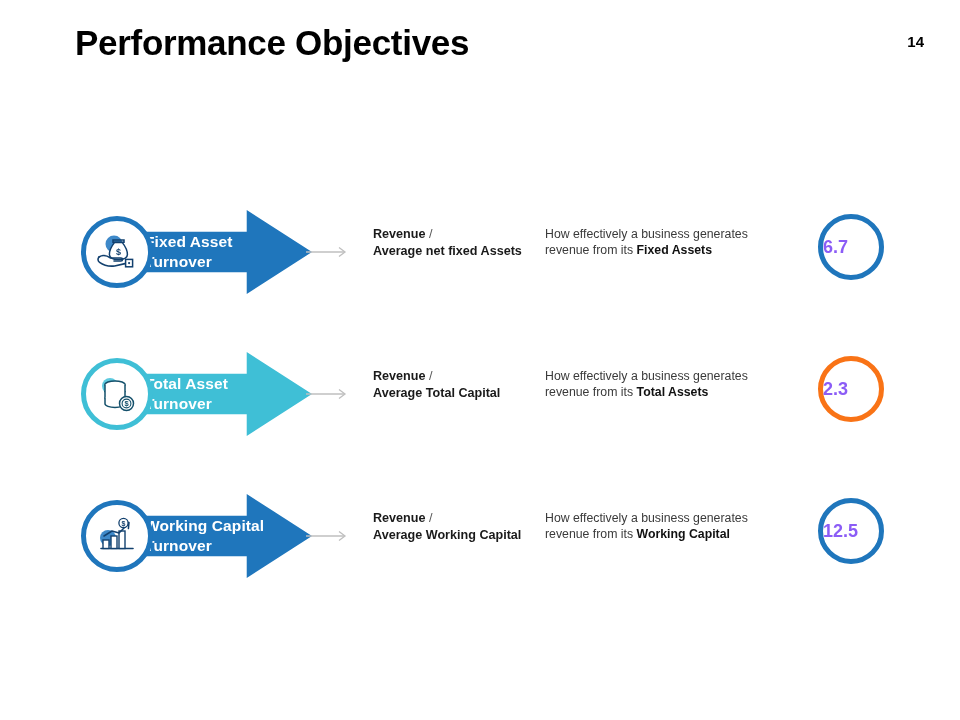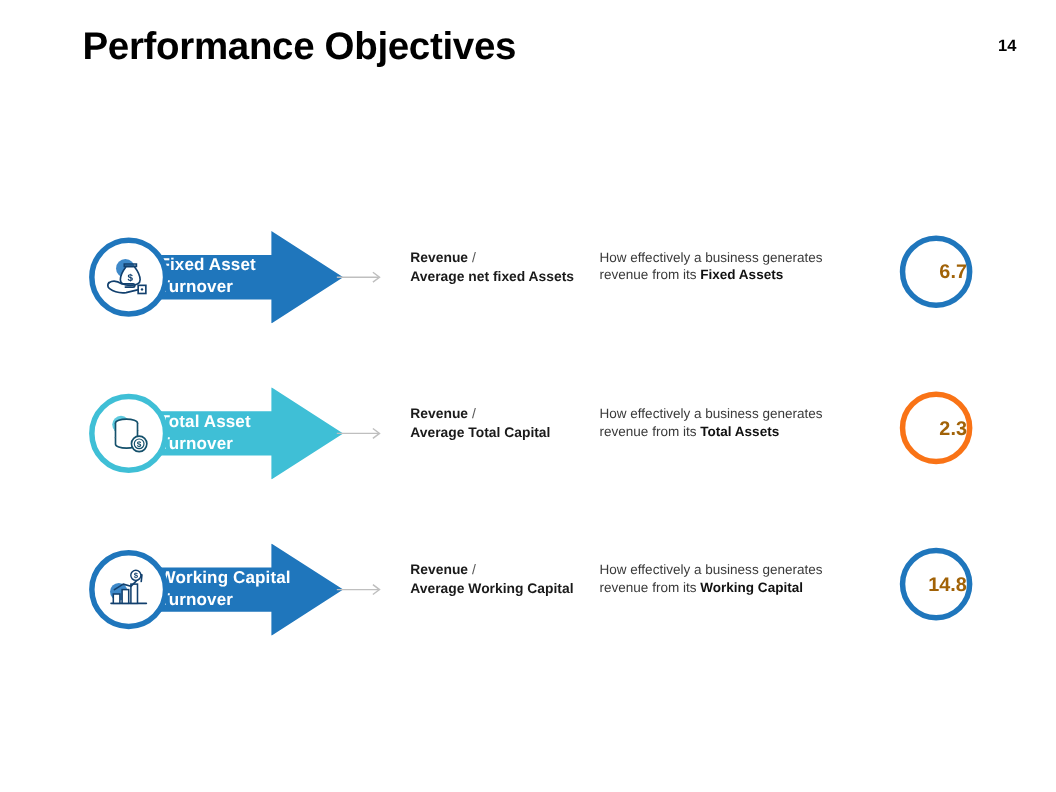--- a/index.html
+++ b/index.html
@@ -138,24 +138,24 @@
     position: absolute;
     left: 818px;
     top: 18px;
     width: 66px;
     height: 66px;
     border-radius: 50%;
     background: #ffffff;
     box-sizing: border-box;
     display: flex;
     align-items: center;
-    justify-content: flex-end;
+    justify-content: flex-start;
     font-size: 18px;
     font-weight: bold;
-    color: #a16207;
+    color: #8b5cf6;
   }
 
   
   #footer-note {
     position: absolute;
     left: 0;
     top: 686px;
     width: 960px;
     text-align: center;
     font-size: 12.6px;
@@ -292,18 +292,18 @@
       <span>Average Working Capital</span>
     </div>
 
     <div class="description">
       <span>How effectively a business generates</span><br>
       <span>revenue from its</span>
       <b>Working Capital</b>
     </div>
 
     <div class="value-circle" style="border:5px solid #1F76BC;">
-      <span>14.8</span>
+      <span>12.5</span>
     </div>
   </div>
 
 
 </div>
 
 </body></html>

